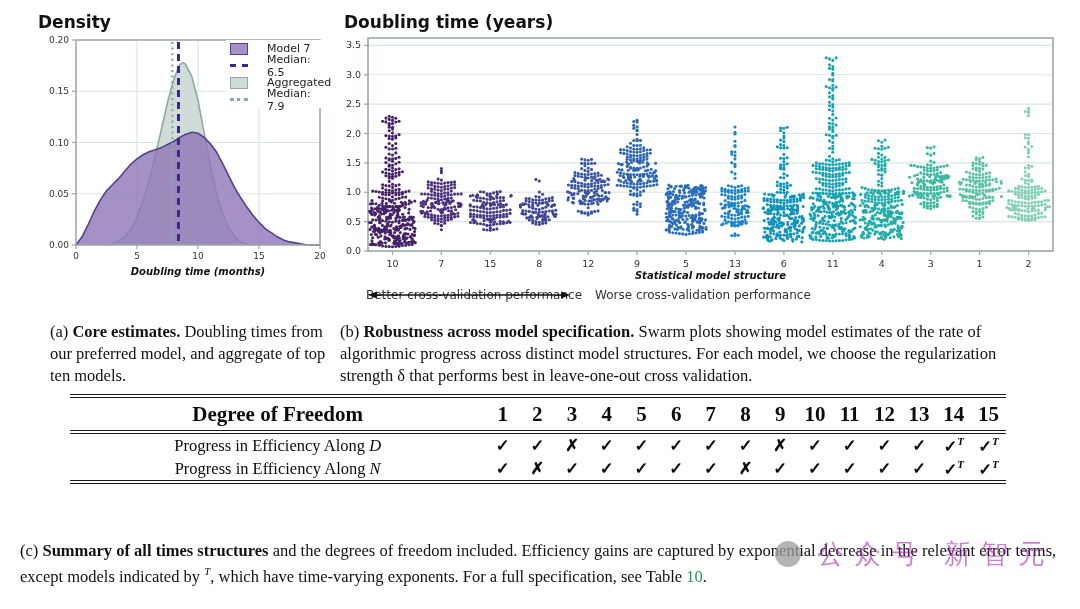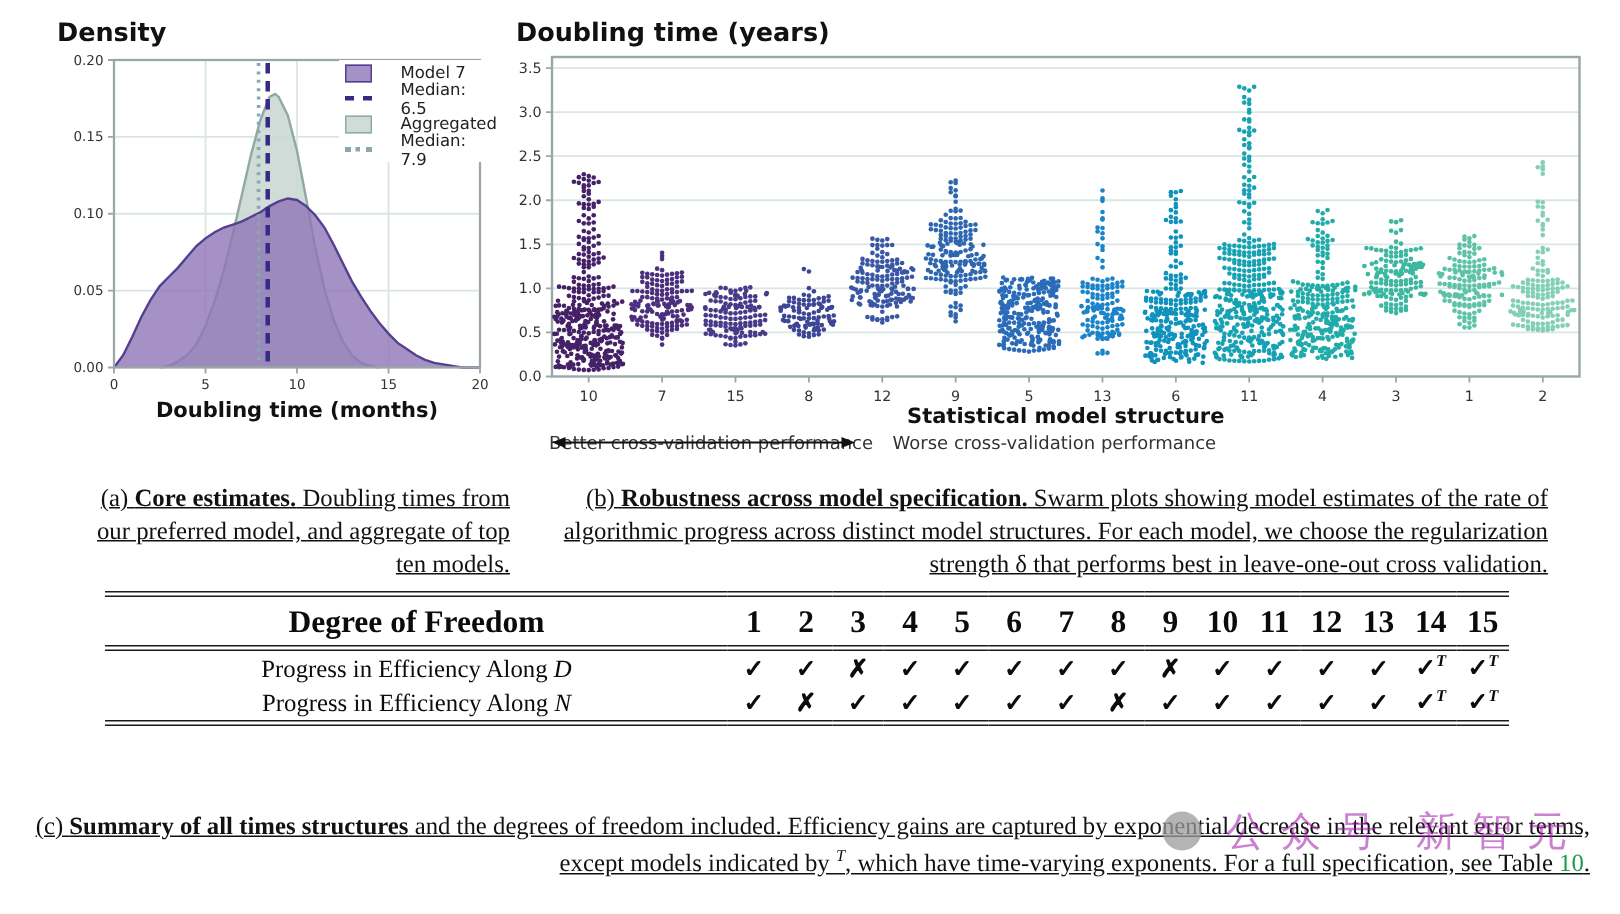--- a/index.html
+++ b/index.html
@@ -1,32 +1,32 @@
 <!DOCTYPE html>
 <html><head>
 <meta charset="utf-8">
 <style>
   html,body{margin:0;padding:0;}
   body{width:1080px;height:609px;background:#ffffff;position:relative;overflow:hidden;
        font-family:"DejaVu Sans",sans-serif;color:#1a1a1a;}
   .panel{position:absolute;}
   .chart-title{position:absolute;font-size:17px;font-weight:bold;color:#111;}
-  .axis-label{position:absolute;font-size:14px;font-weight:bold;color:#111;text-align:center;}
+  .axis-label{position:absolute;font-size:10px;font-weight:bold;color:#111;text-align:center;font-style:italic;}
   svg{position:absolute;left:0;}
   
   .legend{position:absolute;display:flex;flex-direction:column;gap:4px;background:#fff;padding:2px 4px;}
   .legend-row{display:flex;align-items:center;gap:19px;height:13px;}
   .legend-row .lbl{font-size:11px;color:#222;}
   .sw{width:18px;height:12px;box-sizing:border-box;flex:0 0 18px;}
   .sw-line{height:0;border:none;flex:0 0 18px;}
   
   .cv-footer{position:absolute;display:flex;align-items:center;gap:13px;font-size:12px;color:#333;white-space:nowrap;}
   
   .caption{position:absolute;font-family:"Liberation Serif",serif;font-size:16.5px;line-height:22px;
-           text-align:right;color:#111;text-decoration:underline;}
+           text-align:left;color:#111;}
   .caption b{font-weight:bold;}
   .green-link{color:#1d9a50;}
   
   table.dof{position:absolute;left:70px;top:394px;width:936px;border-collapse:collapse;
             font-family:"Liberation Serif",serif;color:#0b0b0b;
             border-top:4px double #1a1a1a;border-bottom:4px double #1a1a1a;}
   table.dof thead th{border-bottom:4px double #1a1a1a;font-size:21px;font-weight:bold;padding:4px 0 3px;}
   table.dof td{text-align:center;font-size:16.5px;padding:0;height:23px;}
   table.dof th{text-align:center;}
   td.sym{font-weight:bold;font-size:15px;}

